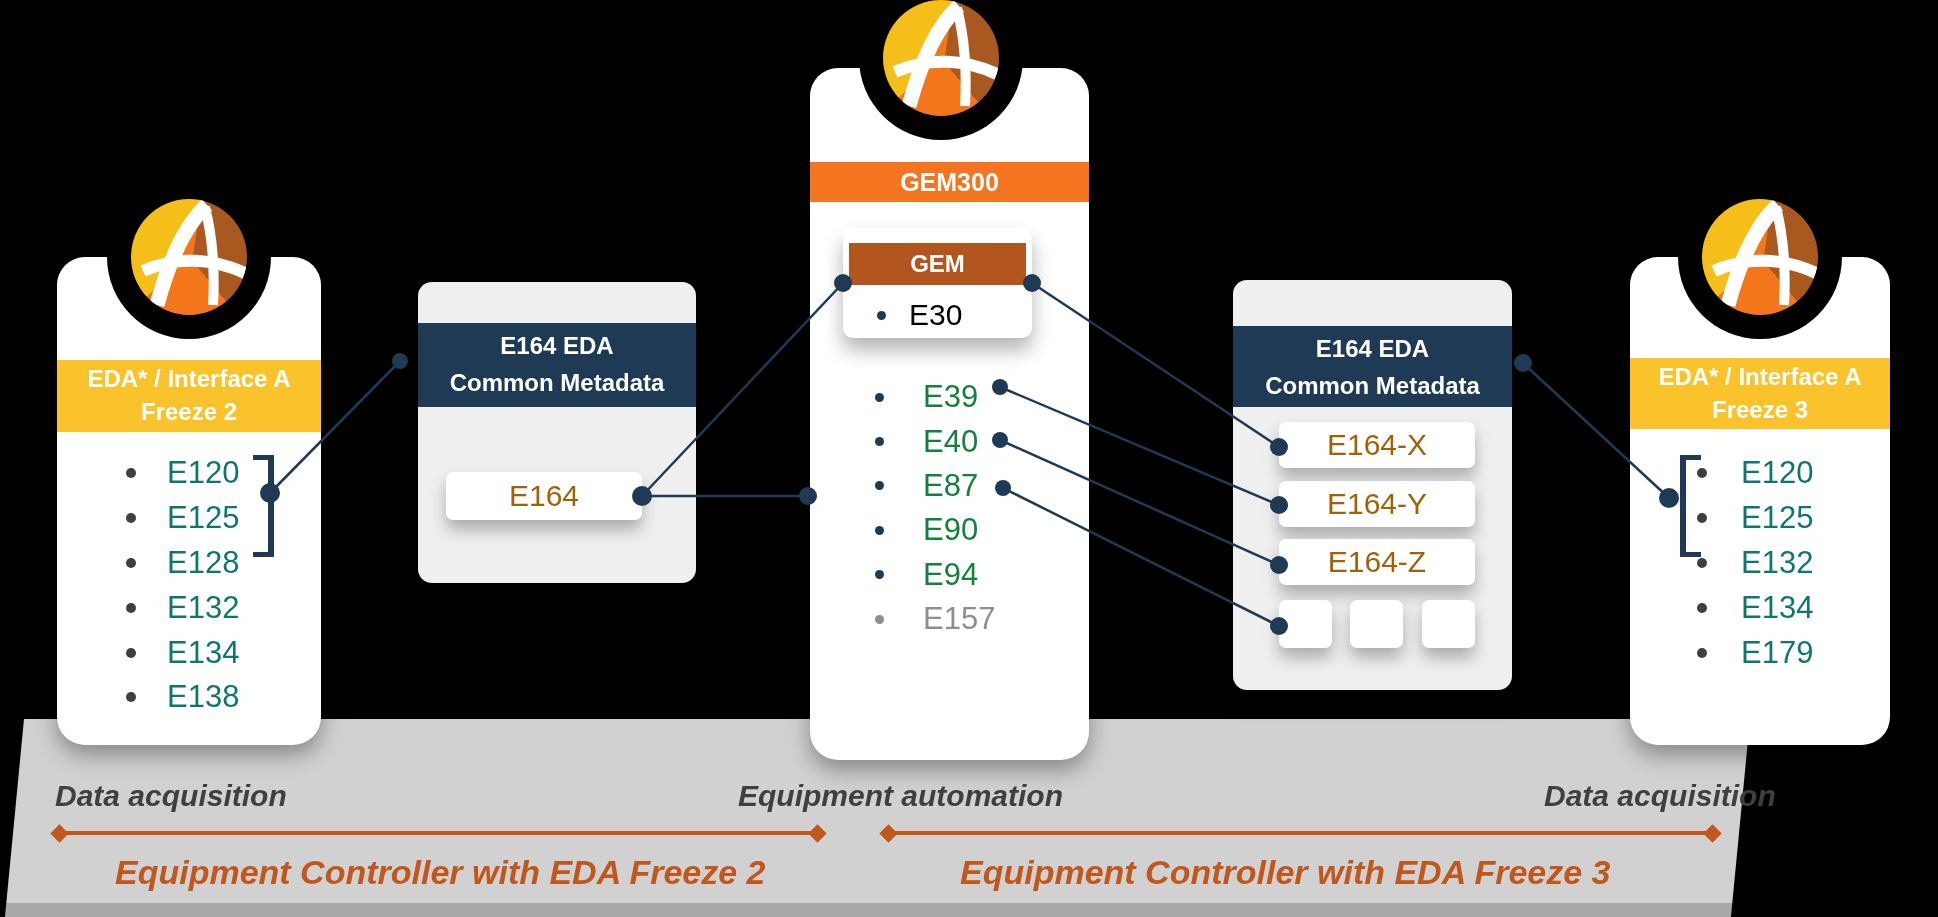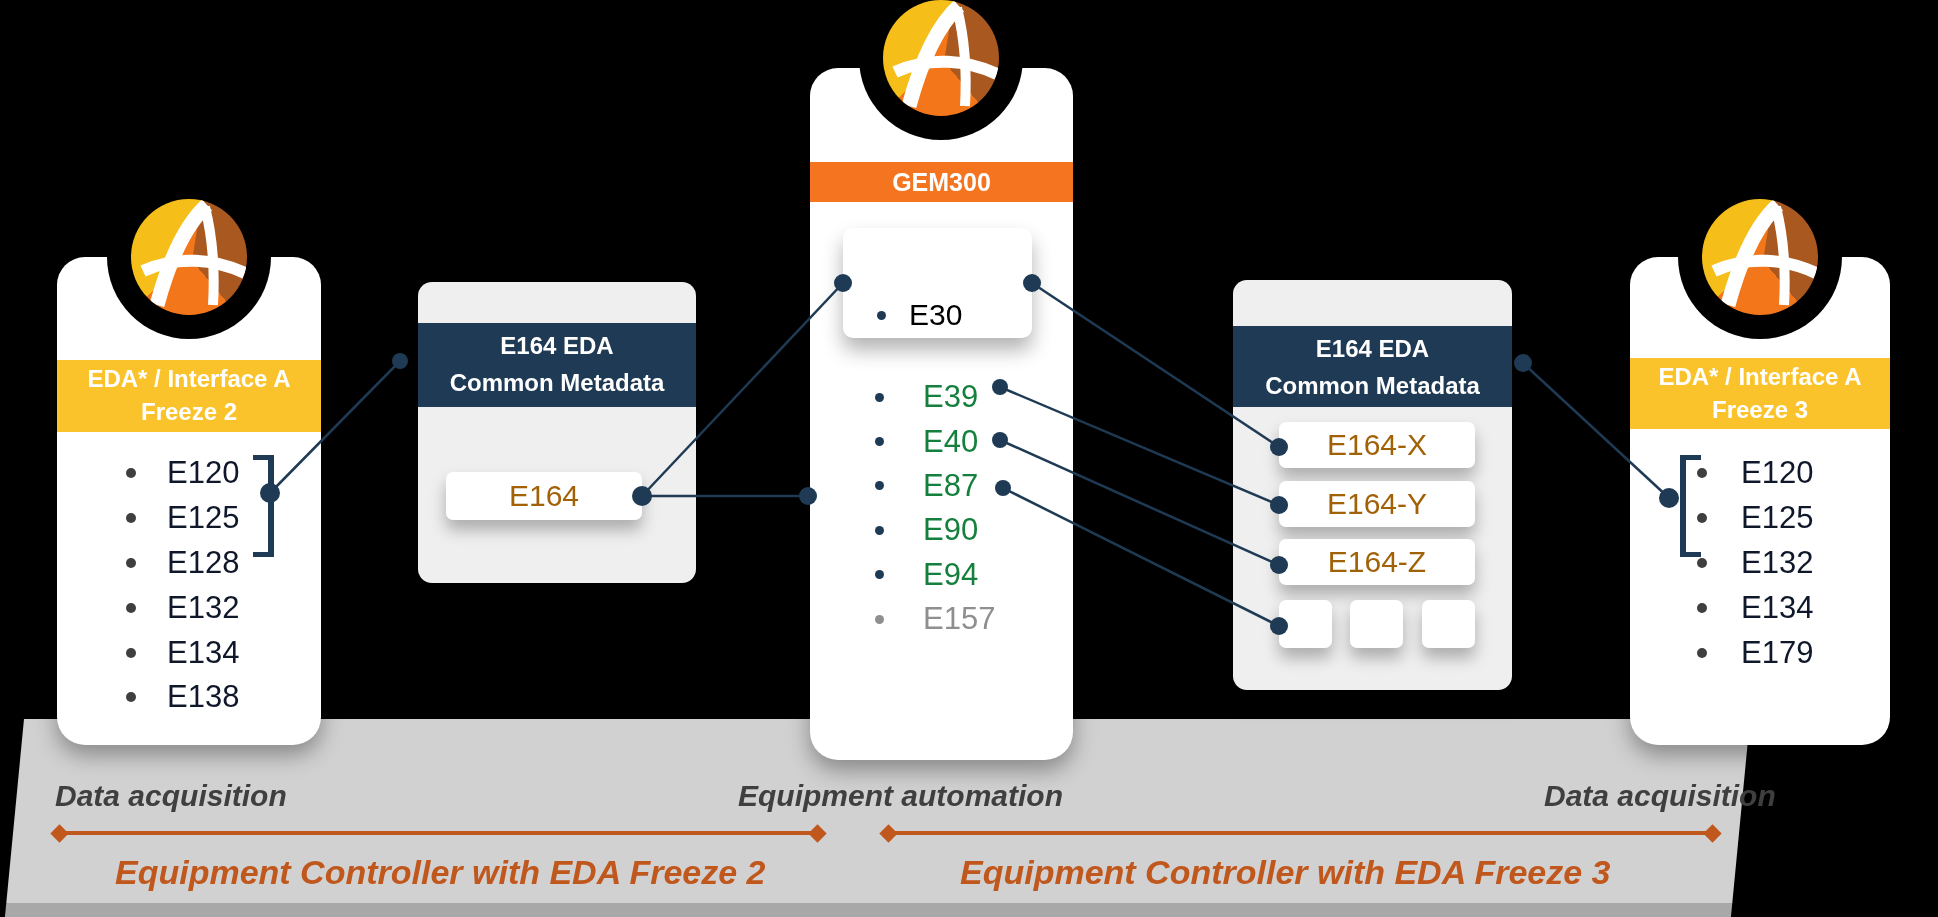--- a/index.html
+++ b/index.html
@@ -20,21 +20,21 @@
   .logo{position:absolute;width:116px;height:116px;border-radius:50%;overflow:hidden;
         background:conic-gradient(from 15deg,#a9581f 0 125deg,#f3761b 125deg 212deg,#f6be19 212deg 345deg);}
   .logo svg{position:absolute;inset:0;}
 
   .band{position:absolute;left:0;right:0;text-align:center;color:#fff;font-weight:bold;}
   .band.yellow{background:#fbc32b;font-size:24px;line-height:33px;padding-top:2px;}
   .band.navy{background:#1f3a54;font-size:24px;line-height:37px;padding-top:4px;}
   .band.orangeb{background:#f4741f;font-size:25px;line-height:40px;}
 
   .list{position:absolute;left:0;right:0;}
-  .row{display:flex;align-items:center;font-size:31px;color:#0f172a;}
+  .row{display:flex;align-items:center;font-size:31px;color:#0f766e;}
   .dotb{border-radius:50%;flex:0 0 auto;}
   .g1 .row{height:44.8px;padding-left:69px;}
   .g1 .dotb{width:10px;height:10px;background:#3f3f3f;margin-right:31px;}
   .g3 .row{height:44.4px;padding-left:65px;}
   .g3 .row.active{color:#15803d;}
   .g3 .row.active .dotb{background:#1e3a55;}
   .g3 .row.inactive{color:#8f8f8f;}
   .g3 .row.inactive .dotb{background:#8f8f8f;}
   .g3 .dotb{width:9px;height:9px;margin-right:39px;}
   .g5 .row{height:44.8px;padding-left:67px;}
@@ -120,32 +120,33 @@
   <div class="bracket rb" style="left:253px;top:455px;"></div>
 
   <div class="card gray" style="left:418px;top:282px;width:278px;height:301px;">
     <div class="band navy" style="top:41px;height:80px;">
       <div>E164 EDA</div>
       <div>Common Metadata</div>
     </div>
     <div class="whitebox" style="left:28px;top:190px;width:196px;height:48px;">E164</div>
   </div>
 
-  <div class="card" style="left:810px;top:68px;width:263px;height:692px;">
+  <div class="card" style="left:810px;top:68px;width:263px;height:692px;padding-left:16px;">
     <div class="notch" style="left:49px;top:-92px;"></div>
     <div class="logo" style="left:73px;top:-68px;">
       <svg viewBox="0 0 116 116">
         <path d="M42,58 L68,18 L62,56 Z" fill="#f3761b"></path>
         <path d="M26,106 C38,62 54,26 76,6" stroke="#fff" stroke-width="15" fill="none"></path>
         <path d="M74,8 C82,40 84,72 82,106" stroke="#fff" stroke-width="10" fill="none"></path>
         <path d="M12,72 C46,56 84,60 114,74" stroke="#fff" stroke-width="12" fill="none"></path>
       </svg>
     </div>
     <div class="band orangeb" style="top:94px;height:40px;">GEM300</div>
     <div class="gembox" style="left:33px;top:160px;width:189px;height:110px;">
+      <div class="gemband">GEM</div>
       <div class="gemrow">
         <span class="dotb"></span>
         <span>E30</span>
       </div>
     </div>
     <div class="list g3" style="top:307px;">
       <div class="row active">
           <span class="dotb"></span>
           <span>E39</span>
         </div>

